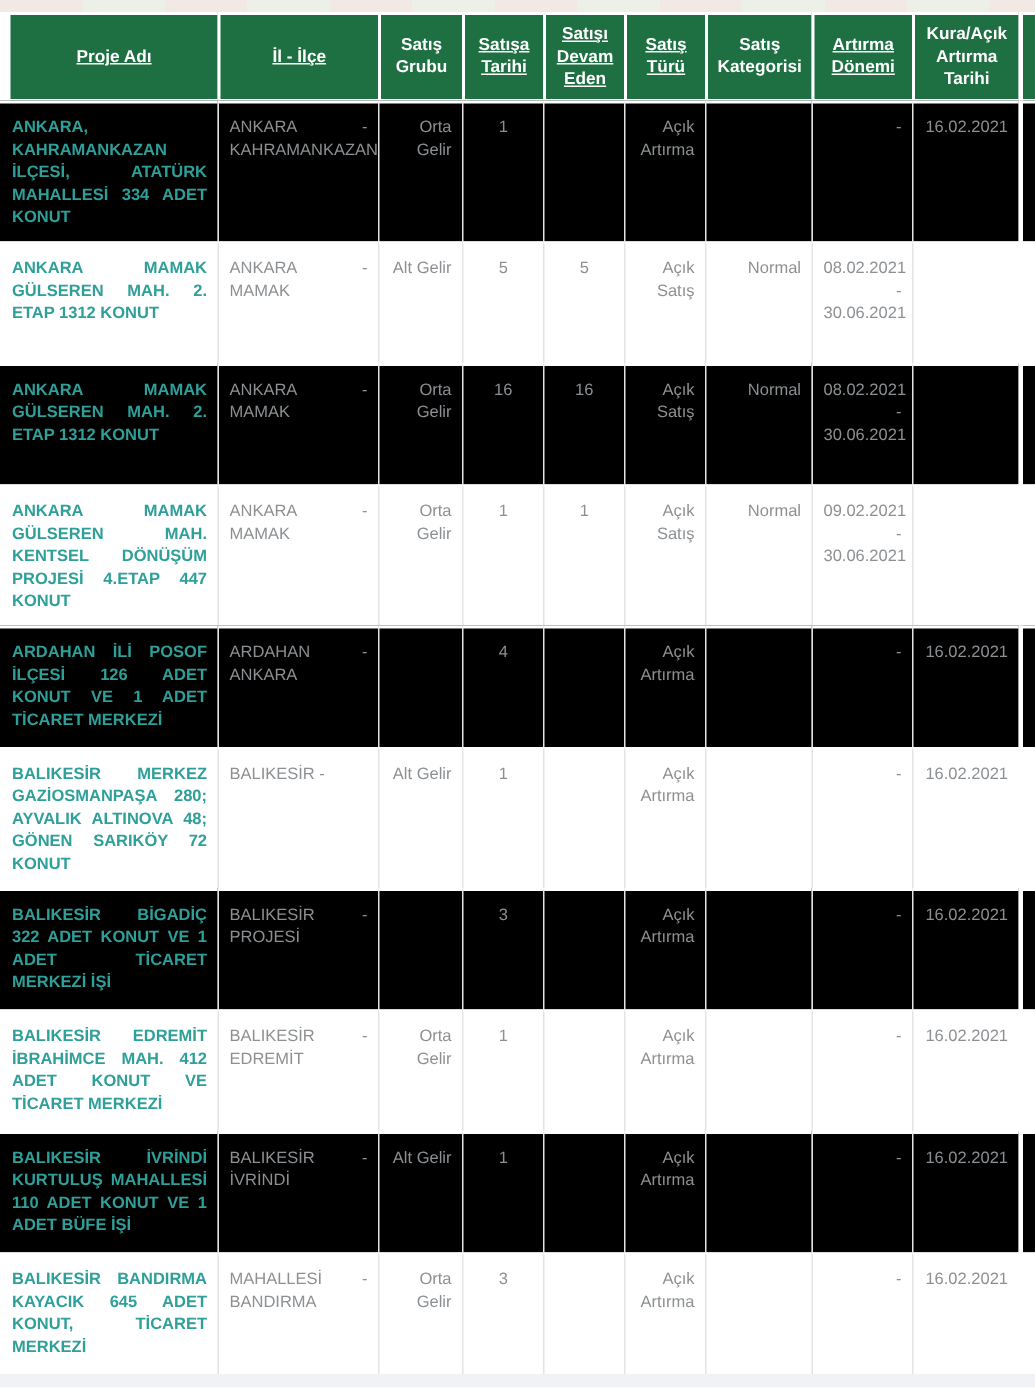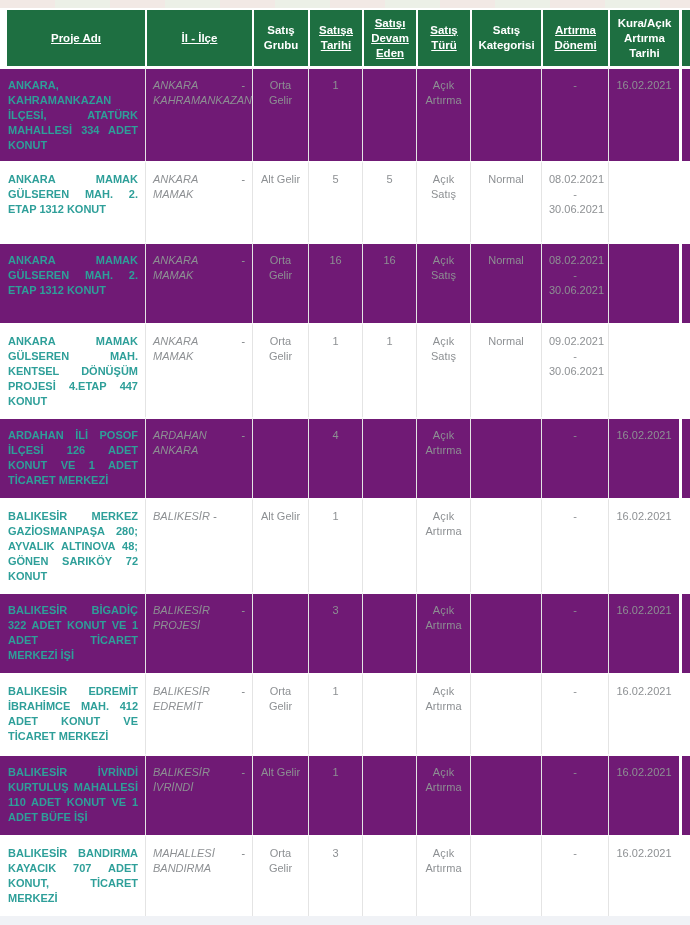--- a/index.html
+++ b/index.html
@@ -44,30 +44,30 @@
     font-size:11px;
     line-height:15px;
     color:#8d9093;
     padding:9px 7px 8px 7px;
     height:81px;
     border-top:2px solid #ffffff;
     background:#ffffff;
   }
   td + td { border-left:1px solid #e4e4e4; }
   td.sliver { border-left:3px solid #ffffff; padding:0; }
-  tr.odd td { background:#701a75; }
+  tr.odd td { background:#000000; }
   td.c-proje {
     text-align:justify;
     font-weight:bold;
     padding-left:8px;
   }
   td.c-proje span { color:#2e9f99; cursor:pointer; }
-  td.c-ilce { text-align:justify;font-style:italic; }
+  td.c-ilce { text-align:justify; }
   td.c-num { text-align:center; }
-  td.c-left { text-align:center; }
+  td.c-left { text-align:right; }
   .footer-strip { flex:1; background:#f0f2f6; }
 </style>
 </head>
 <body>
 
 <div class="page">
   <div class="top-strip"></div>
 
   <table>
     <colgroup>
@@ -362,21 +362,21 @@
     <td class="c-left">
       <span>-</span>
     </td>
     <td class="c-left">
       <span>16.02.2021</span>
     </td>
     <td class="sliver"></td>
   </tr>
         <tr>
     <td class="c-proje">
-      <span>BALIKESİR BANDIRMA KAYACIK 707 ADET KONUT, TİCARET MERKEZİ</span>
+      <span>BALIKESİR BANDIRMA KAYACIK 645 ADET KONUT, TİCARET MERKEZİ</span>
     </td>
     <td class="c-ilce">
       <span>MAHALLESİ - BANDIRMA</span>
     </td>
     <td class="c-left">
       <span>Orta Gelir</span>
     </td>
     <td class="c-num">
       <span>3</span>
     </td>

